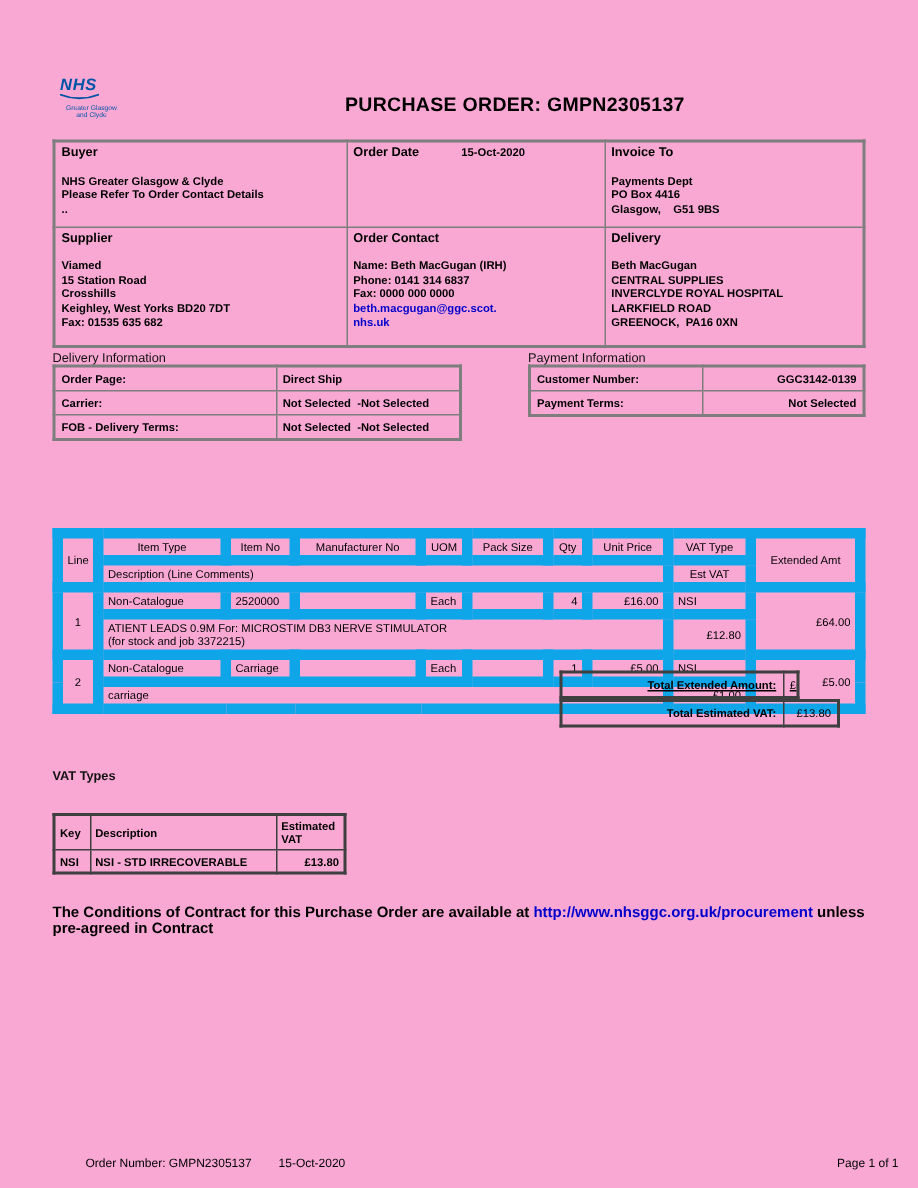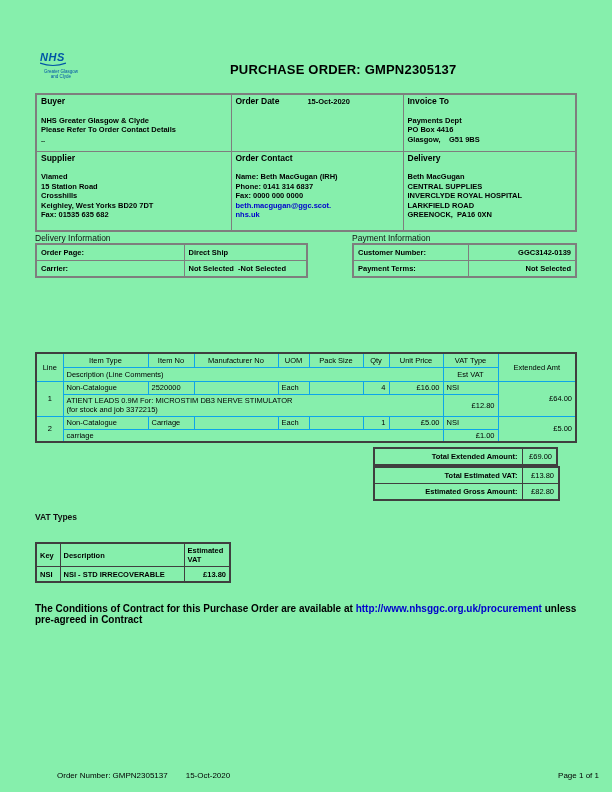--- a/index.html
+++ b/index.html
@@ -1,18 +1,18 @@
 <!DOCTYPE html>
 <html><head>
 <meta charset="utf-8">
 <style>
   html,body { margin:0; padding:0; background:#e8e8e8; }
   .page {
     position:relative; width:612px; height:792px; margin:0 auto;
-    background:#86efac; font-family:"Liberation Sans", sans-serif; color:#000;
+    background:#f9a8d4; font-family:"Liberation Sans", sans-serif; color:#000;
     overflow:hidden;
   }
   .abs { position:absolute; }
   .pre { white-space:pre-wrap; }
 
   
   .logo { left:40px; top:52px; width:60px; }
   .nhs-word {
     font-weight:bold; font-style:italic; font-size:11px; color:#0054a6;
     letter-spacing:0.5px; line-height:11px;
@@ -51,21 +51,21 @@
   .t-info { border:2px solid #7e7e7e; }
   .t-info td {
     border:1px solid #7e7e7e; padding:2px 4px; font-size:7.5px;
     line-height:9px; font-weight:bold; vertical-align:middle; height:11px;
   }
   .t-pay td.val { text-align:right; }
 
   
   .t-items { left:35px; top:352px; width:542px; border:2px solid #3f3f3f; }
   .t-items td {
-    border:1px solid #0ea5e9; padding:1px 3px; font-size:7.5px; line-height:9px;
+    border:7px solid #0ea5e9; padding:1px 3px; font-size:7.5px; line-height:9px;
     vertical-align:middle;
     margin-top:24px;
   }
   .t-items td.h { text-align:center; }
   .t-items td.desc-h { text-align:left; }
   .t-items td.r { text-align:right; }
   .t-items td.c { text-align:center; }
   .t-items td.top { vertical-align:top; }
 
   
@@ -168,20 +168,24 @@
         <col style="width:148px">
         <col>
       </colgroup>
     <tbody>
         <tr>
       <td>Order Page:</td>
       <td>Direct Ship</td>
     </tr>
     <tr>
       <td>Carrier:</td>
+      <td class="pre">Not Selected  -Not Selected</td>
+    </tr>
+    <tr>
+      <td>FOB - Delivery Terms:</td>
       <td class="pre">Not Selected  -Not Selected</td>
     </tr>
   </tbody>
     </table>
 
   <div class="abs sec-head" style="left:352px; top:233px;">Payment Information</div>
   <table class="abs t-info t-pay" style="left:352px; top:243px; width:225px;">
     <colgroup>
         <col style="width:115px">
         <col>
@@ -261,45 +265,41 @@
       <td>NSI</td>
       <td class="r" rowspan="2">£5.00</td>
     </tr>
     <tr style="height:13px">
       <td colspan="7" class="top">carriage</td>
       <td class="r">£1.00</td>
     </tr>
   </tbody>
     </table>
 
-  <table class="abs t-tot" style="left:373px; top:447px; width:185px;">
+  <table class="abs t-tot" style="left:373px; top:447px; width:160px;text-decoration:underline;">
     <colgroup>
         <col style="width:148px">
         <col>
       </colgroup>
     <tbody>
         <tr>
       <td class="lbl">Total Extended Amount:</td>
       <td class="val">£69.00</td>
     </tr>
   </tbody>
     </table>
   <table class="abs t-tot" style="left:373px; top:466px; width:187px;padding-left:36px;">
     <colgroup>
         <col style="width:148px">
         <col>
       </colgroup>
     <tbody>
         <tr>
       <td class="lbl">Total Estimated VAT:</td>
       <td class="val">£13.80</td>
-    </tr>
-    <tr>
-      <td class="lbl">Estimated Gross Amount:</td>
-      <td class="val">£82.80</td>
     </tr>
   </tbody>
     </table>
 
   <div class="abs sec-head" style="left:35px; top:512px; font-weight:bold;">VAT Types</div>
   <table class="abs t-vat" style="left:35px; top:542px; width:196px;">
     <colgroup>
         <col style="width:24px">
         <col style="width:124px">
         <col>

